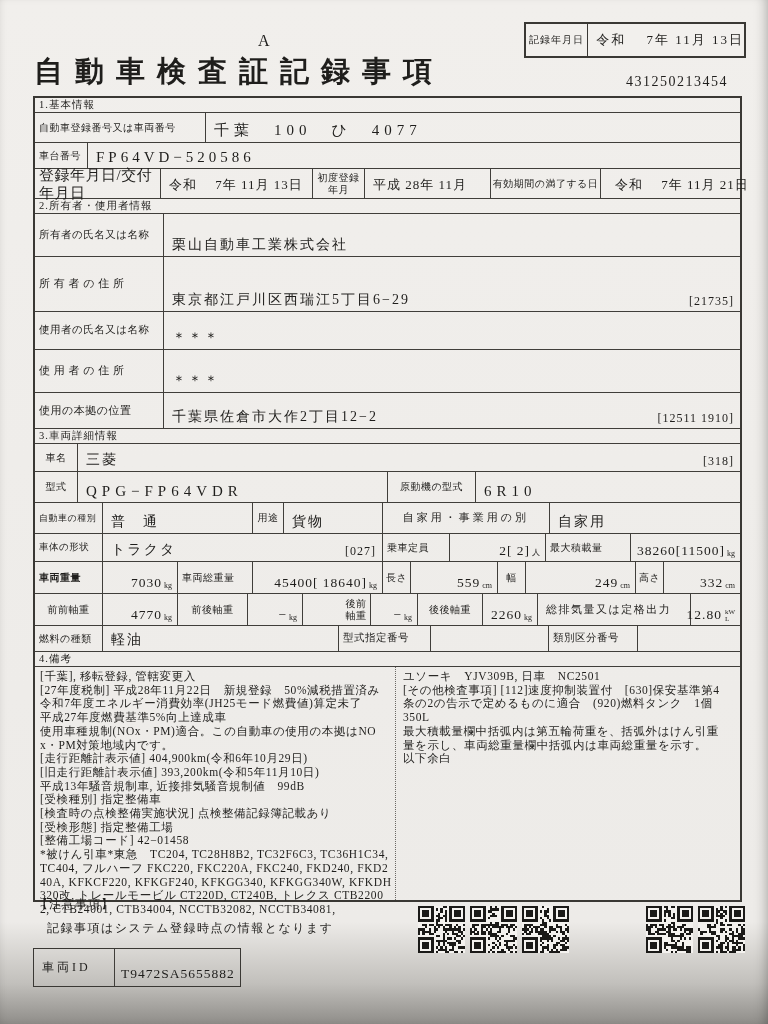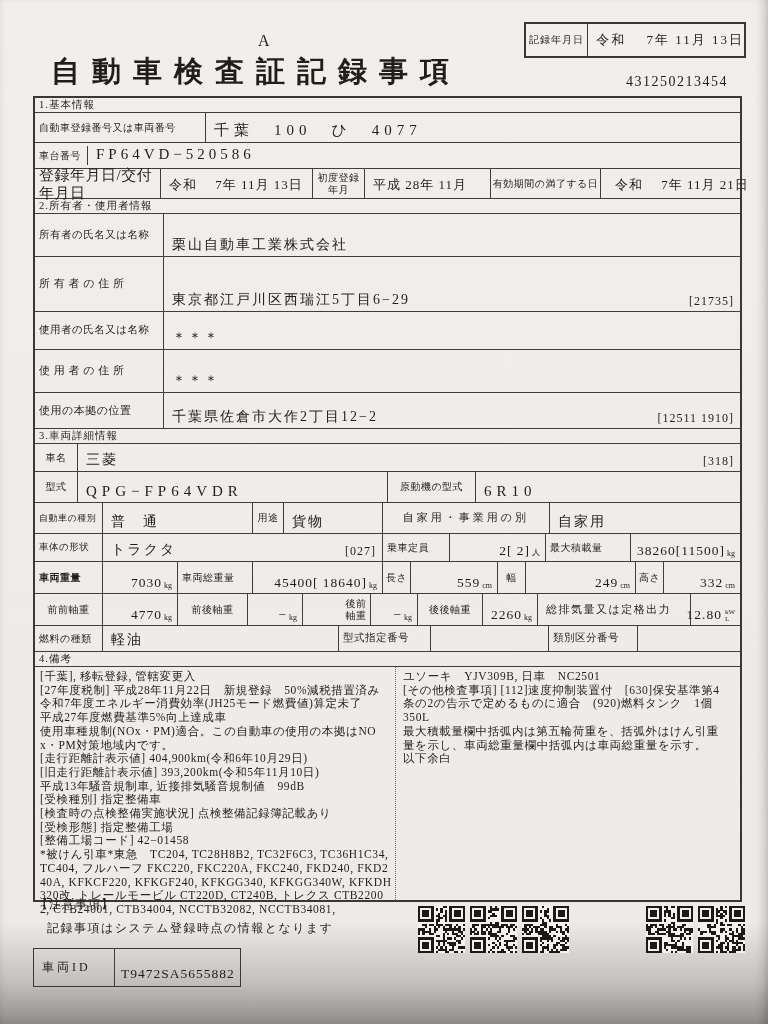--- a/index.html
+++ b/index.html
@@ -4,21 +4,21 @@
 <style>
   html,body{margin:0;padding:0;background:#cfcdca;}
   .page{
     position:relative;width:768px;height:1024px;overflow:hidden;
     background:linear-gradient(180deg,#f1efec 0%,#edebe8 90%,#c2c0bc 96%,#8f8d89 100%);
     box-shadow:inset -10px 0 14px -10px rgba(0,0,0,.35), inset 6px 0 10px -8px rgba(0,0,0,.15);
     font-family:"Liberation Serif","DejaVu Serif",serif;color:#1f1e1c;
   }
   .abs{position:absolute;}
   .corner-mark{left:258px;top:32px;font-size:16px;letter-spacing:1px;}
-  .doc-title{left:51px;top:52px;font-size:29px;font-weight:600;letter-spacing:12px;white-space:nowrap;}
+  .doc-title{left:34px;top:52px;font-size:29px;font-weight:600;letter-spacing:12px;white-space:nowrap;}
   .doc-number{left:626px;top:74px;font-size:14px;letter-spacing:1.5px;}
   .record-box{left:524px;top:22px;width:218px;height:32px;border:2px solid #3a3834;display:flex;background:#f2f0ed;}
   .record-box .rlabel{width:86px;border-right:1.5px solid #3a3834;display:flex;align-items:center;justify-content:center;font-size:10px;letter-spacing:1px;}
   .record-box .rvalue{flex:1;display:flex;align-items:center;padding-left:8px;font-size:13px;letter-spacing:2px;white-space:nowrap;}
 
   #doc-table{left:33px;top:96px;width:709px;border:2px solid #3a3834;background:transparent;box-sizing:border-box;}
   #doc-table > :first-child{border-top:none;}
   .sec-head{border-top:1px solid #403e3a;height:14px;display:flex;align-items:center;padding-left:4px;font-size:10.5px;letter-spacing:1px;}
   .t-row{border-top:1px solid #403e3a;display:flex;box-sizing:border-box;}
   .t-row > *{box-sizing:border-box;min-width:0;}
@@ -63,21 +63,21 @@
     <div class="rvalue">令和　 7年 11月 13日</div>
   </div>
 
   <div class="abs" id="doc-table">
 
     <div class="sec-head">1.基本情報</div>
     <div class="t-row" style="height:30px;">
       <div class="lbl" style="width:170px;">自動車登録番号又は車両番号</div>
       <div class="val big grow">千葉　100　ひ　4077</div>
     </div>
-    <div class="t-row" style="height:26px;align-items:center;">
+    <div class="t-row" style="height:26px;">
       <div class="lbl" style="width:52px;">車台番号</div>
       <div class="val big grow" style="letter-spacing:4px;">FP64VD−520586</div>
     </div>
     <div class="t-row" style="height:30px;">
       <div class="lbl" style="width:125px;font-size:15px;">登録年月日/交付年月日</div>
       <div class="val date" style="width:152px;">令和　 7年 11月 13日</div>
       <div class="lbl center" style="width:52px;">初度登録年月</div>
       <div class="val date" style="width:126px;">平成 28年 11月</div>
       <div class="lbl center" style="width:110px;">有効期間の満了する日</div>
       <div class="val date grow" style="padding-left:14px;">令和　 7年 11月 21日</div>

